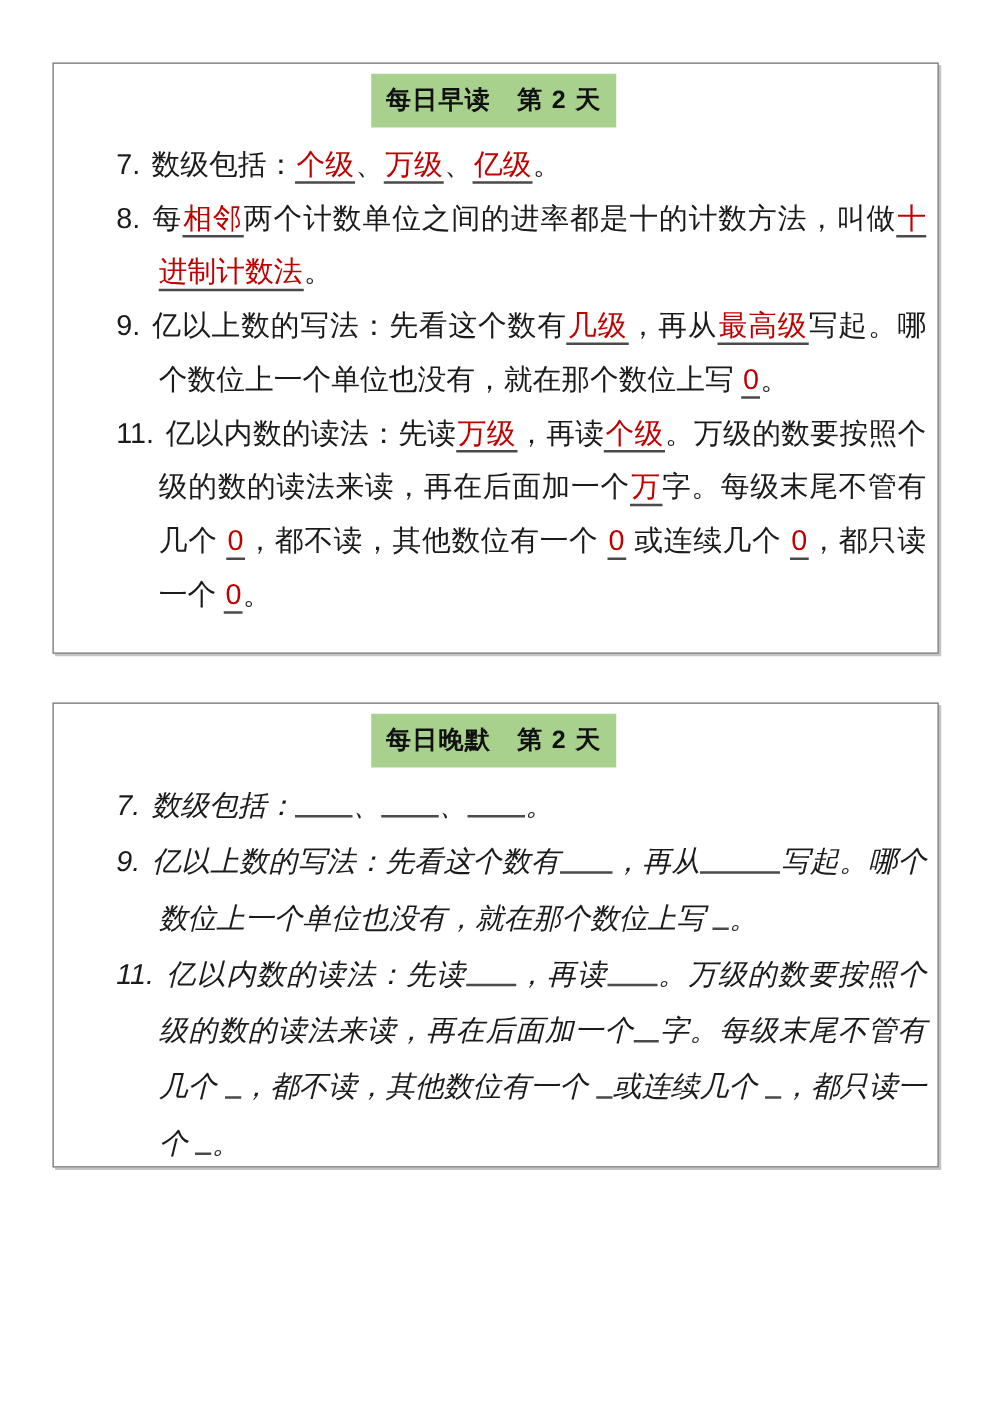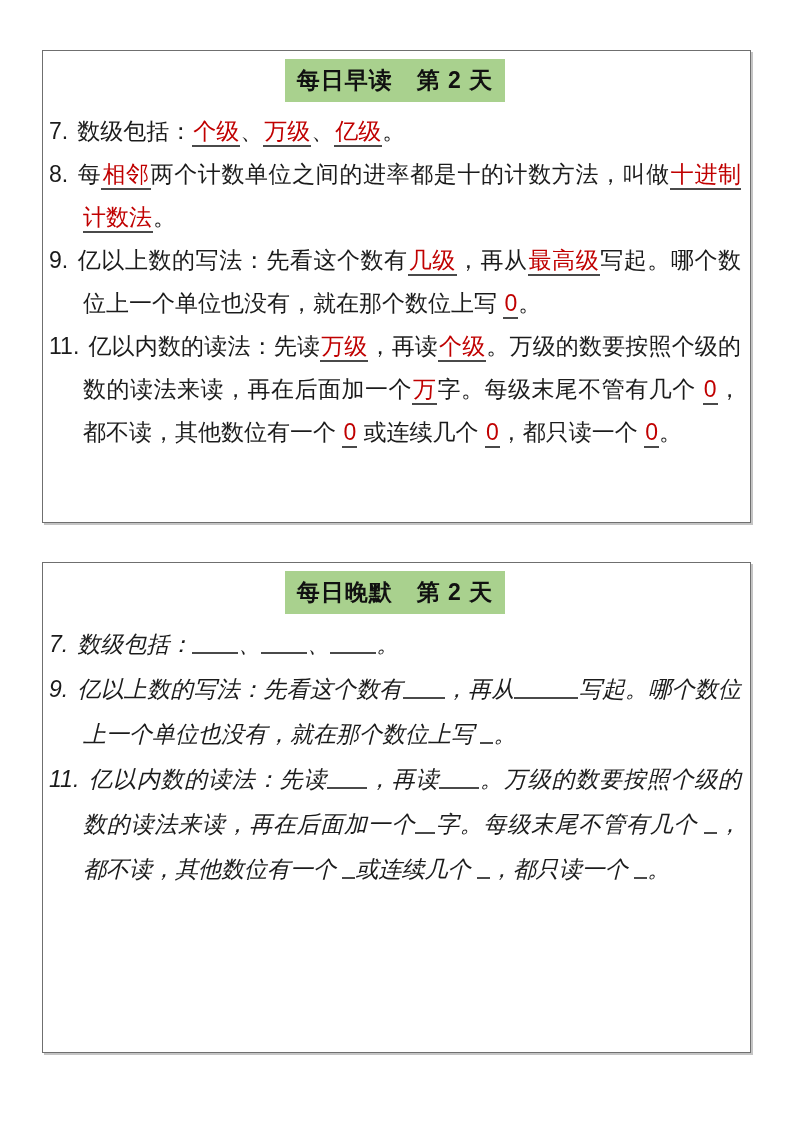--- a/index.html
+++ b/index.html
@@ -19,42 +19,43 @@
     left: 42px;
     width: 709px;
     box-sizing: border-box;
     border: 1px solid #6f6f6f;
     box-shadow: 2px 2px 0 #c4c4c4;
     background: #ffffff;
     padding: 6px 9px 0 6px;
     overflow: hidden;
   }
   #card-morning { top: 50px;  height: 473px; }
-  #card-evening { top: 562px; height: 491px; }
+  #card-evening { top: 562px; height: 372px; }
 
   .card-title {
     text-align: center;
     margin: 2px 0 8px 0;
     line-height: 38px;
   }
   .hl {
     display: inline-block;
     background: #a9d18e;
     font-weight: bold;
-    font-size: 23px;
+    font-size: 20px;
     padding: 2px 12px 3px 12px;
     letter-spacing: 1px;
     color: #111111;
   }
   .item {
     font-size: 23px;
     line-height: 43px;
     padding-left: 34px;
     text-indent: -34px;
     text-align: justify;
+    margin-left: 44px;
   }
   #card-evening .item { line-height: 45px; font-style: italic; }
   .num { margin-right: 9px; }
   .a {
     color: #c00000;
     border-bottom: 2px solid #4a4a4a;
     padding: 0 1px 1px 1px;
   }
   .b {
     display: inline-block;

